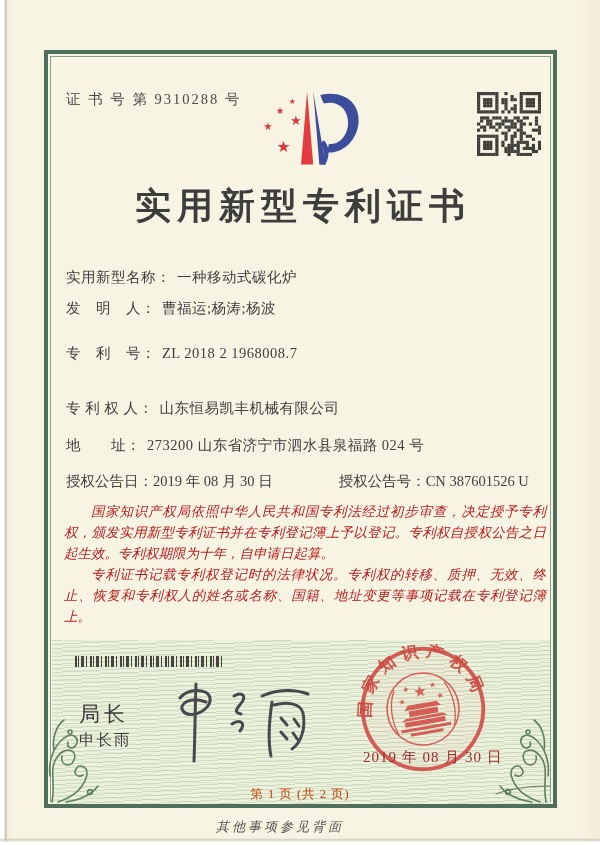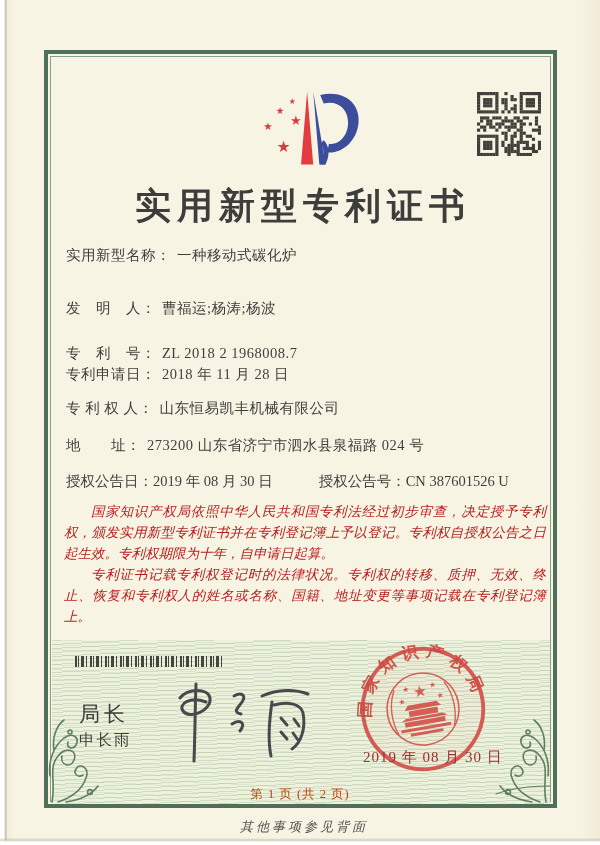--- a/index.html
+++ b/index.html
@@ -22,21 +22,21 @@
   .qr{position:absolute;left:477px;top:92px;width:64px;height:64px;}
 
   .title{position:absolute;left:0;top:182px;width:600px;text-align:center;
          font-size:36px;font-weight:600;color:#3d3d3c;letter-spacing:6px;text-indent:6px;}
 
   .row{position:absolute;left:66px;width:480px;font-size:14.5px;color:#3f3f3e;white-space:nowrap;}
   .row .lab{letter-spacing:.5px;}
   .row .val{margin-left:6px;letter-spacing:.5px;}
 
   .grant{position:absolute;left:66px;top:472px;width:480px;font-size:14.5px;color:#3f3f3e;white-space:nowrap;}
-  .grant .g2{margin-left:46px;font-family:Liberation Mono, monospace;}
+  .grant .g2{margin-left:66px;font-family:Liberation Mono, monospace;}
 
   .paras{position:absolute;left:64px;top:502px;width:482px;font-size:13.5px;line-height:1.55;
          color:#b91c1c;text-align:justify;font-style:italic;}
   .paras p{margin:0;text-indent:2em;}
 
   .green-sec{position:absolute;left:52px;top:640px;width:498px;height:164px;
      background-color:#edf2de;
      background-image:
        repeating-linear-gradient(177deg, rgba(140,170,120,.30) 0 1px, rgba(140,170,120,0) 1px 4px),
        repeating-linear-gradient(183deg, rgba(150,180,130,.18) 0 1px, rgba(150,180,130,0) 1px 5px);}
@@ -47,36 +47,37 @@
 
   .director-label{position:absolute;left:79px;top:700px;font-size:21px;color:#3c3c3a;letter-spacing:4px;}
   .director-name{position:absolute;left:79px;top:730px;font-size:15.5px;color:#3c3c3a;letter-spacing:2px;text-align:center;}
 
   .signature{position:absolute;left:168px;top:668px;width:150px;height:100px;}
 
   .seal{position:absolute;left:355px;top:641px;width:136px;height:136px;transform:rotate(-10deg);}
   .seal-date{position:absolute;left:363px;top:748px;font-size:15px;color:#9e2f2f;letter-spacing:1px;white-space:nowrap;}
 
   .page-num{position:absolute;left:0;top:786px;width:600px;text-align:center;font-size:12.5px;color:#c2410c;letter-spacing:1px;}
-  .back-note{position:absolute;left:0;top:818px;width:560px;text-align:center;font-size:13px;color:#55544f;letter-spacing:3px;font-style:italic;padding-left:24px;}
+  .back-note{position:absolute;left:0;top:818px;width:560px;text-align:center;font-size:13px;color:#55544f;letter-spacing:3px;font-style:italic;}
 
   .orn{position:absolute;width:100px;height:100px;}
   .orn-left{left:46px;top:706px;}
   .orn-right{left:452px;top:706px;transform:scaleX(-1);}
 </style>
 </head>
 <body>
 
 <div class="stage">
   <div class="paper"></div>
 
   <div class="frame">
     <div class="frame-inner"></div>
   </div>
 
+  <div class="cert-no">证 书 号 第 9310288 号</div>
 
   <svg class="logo" viewBox="0 0 140 100">
     <g fill="#dd3a3e">
       <text x="52" y="22" font-size="9" text-anchor="middle">★</text>
       <text x="38" y="34" font-size="11" text-anchor="middle">★</text>
       <text x="56" y="46" font-size="15" text-anchor="middle">★</text>
       <text x="24" y="52" font-size="12" text-anchor="middle">★</text>
       <text x="42" y="78" font-size="18" text-anchor="middle">★</text>
     </g>
     <polygon points="69,8 62,92 76,92" fill="#e23c41"></polygon>
@@ -306,31 +307,28 @@
       <rect x="30.48" y="60.95" width="3.17" height="3.17"></rect>
       <rect x="39.62" y="60.95" width="3.17" height="3.17"></rect>
       <rect x="42.67" y="60.95" width="3.17" height="3.17"></rect>
       <rect x="45.71" y="60.95" width="3.17" height="3.17"></rect>
       <rect x="48.76" y="60.95" width="3.17" height="3.17"></rect>
       <rect x="51.81" y="60.95" width="3.17" height="3.17"></rect>
     </svg>
 
   <div class="title">实用新型专利证书</div>
 
-  <div class="row" style="top:246px">
+  <div class="row" style="top:268px">
     <span class="lab">实用新型名称：</span><span class="val">一种移动式碳化炉</span>
   </div>
   <div class="row" style="top:299px">
     <span class="lab">发　明　人：</span><span class="val">曹福运;杨涛;杨波</span>
   </div>
   <div class="row" style="top:344px">
     <span class="lab">专　利　号：</span><span class="val">ZL 2018 2 1968008.7</span>
-  </div>
-  <div class="row" style="top:365px">
-    <span class="lab">专利申请日：</span><span class="val">2018 年 11 月 28 日</span>
   </div>
   <div class="row" style="top:399px">
     <span class="lab">专 利 权 人：</span><span class="val">山东恒易凯丰机械有限公司</span>
   </div>
   <div class="row" style="top:436px">
     <span class="lab">地　　址：</span><span class="val">273200 山东省济宁市泗水县泉福路 024 号</span>
   </div>
 
   <div class="grant">
     <span>授权公告日：</span><span>2019 年 08 月 30 日</span><span class="g2">授权公告号：</span><span>CN 387601526 U</span>

